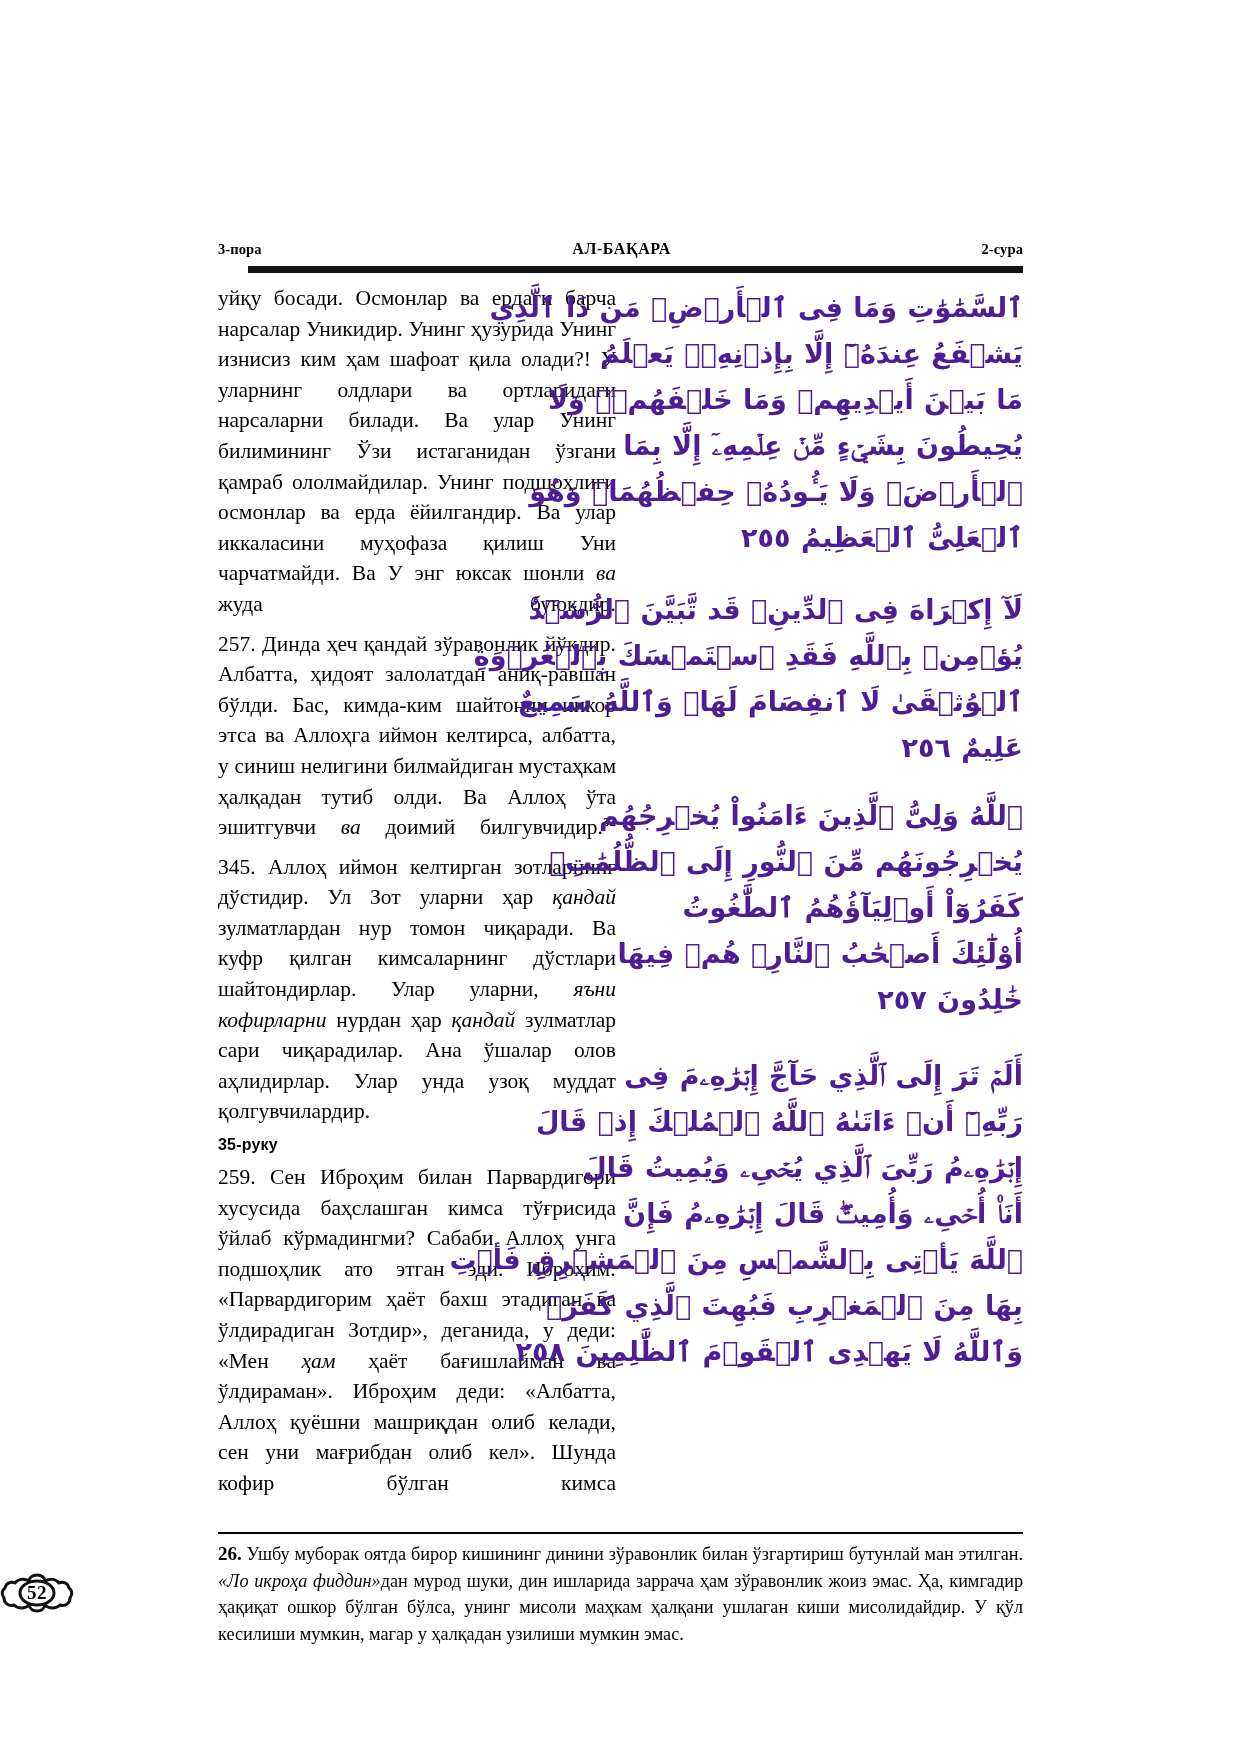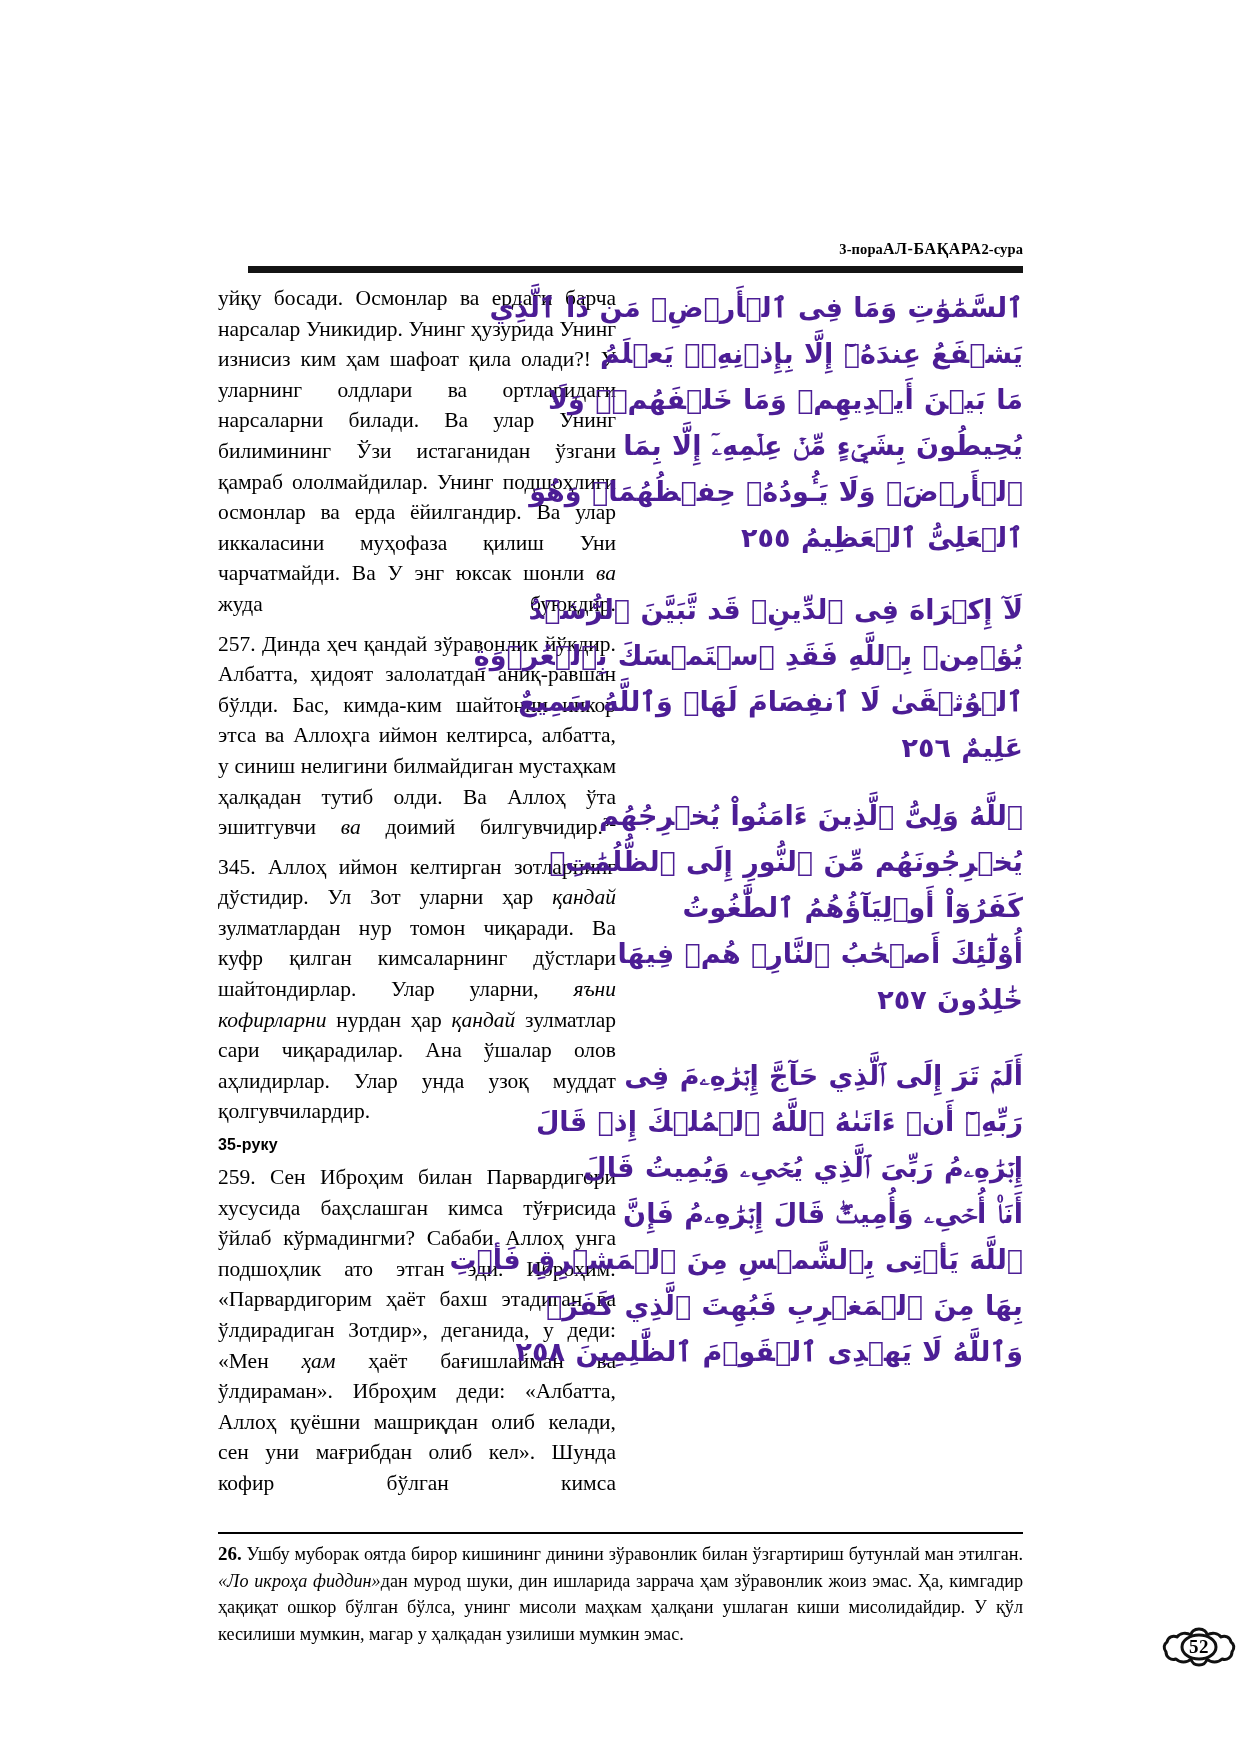--- a/index.html
+++ b/index.html
@@ -26,21 +26,21 @@
 
   
   .running-head {
     position: absolute;
     left: 218px;
     top: 232px;
     width: 805px;
     height: 26px;
     display: flex;
     align-items: flex-end;
-    justify-content: flex-end;
+    justify-content: space-between;
     font-weight: bold;
     font-size: 14.5px;
     letter-spacing: 0.1px;
   }
   .running-head .rh-center {
     font-size: 16px;
     letter-spacing: 0.6px;
   }
   .rule-top {
     position: absolute;
@@ -143,23 +143,23 @@
   .footnote .fn-num {
     font-weight: bold;
     font-size: 19px;
   }
   .footnote i { font-style: italic; }
 
   
   .folio {
     position: absolute;
     left: 0;
-    top: 1627px;
+    top: 1573px;
     width: 1236px;
-    text-align: right;
+    text-align: left;
   }
   .folio-badge {
     display: inline-block;
     position: relative;
     width: 74px;
     height: 40px;
   }
   .folio-num {
     position: absolute;
     left: 0; top: 0;

